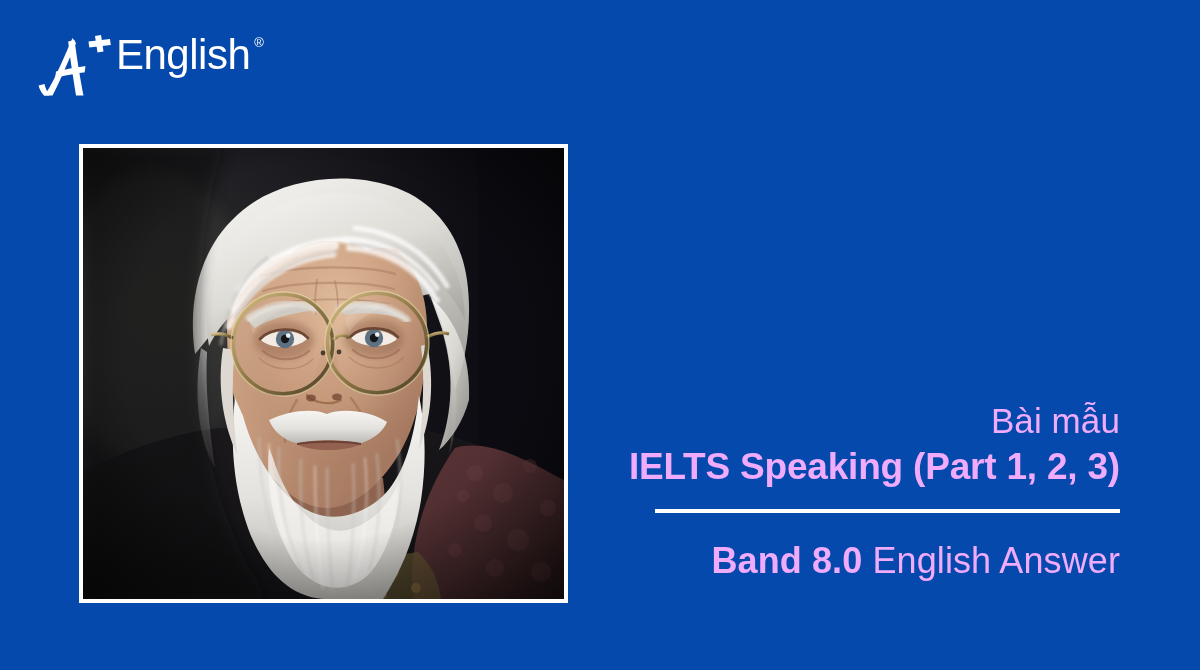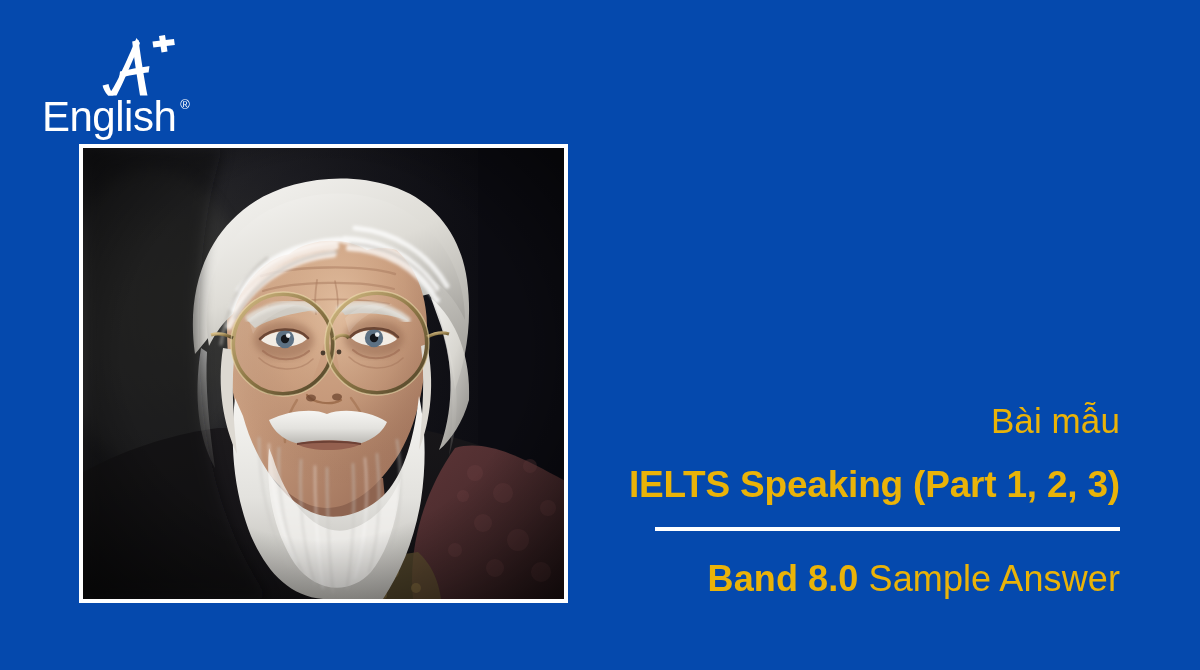--- a/index.html
+++ b/index.html
@@ -24,23 +24,22 @@
     background: #0549AD;
     overflow: hidden;
   }
 
   
   .logo {
     position: absolute;
     left: 38px;
     top: 34px;
     display: flex;
-    align-items: flex-end;
+    align-items: flex-start;
     height: 62px;
-    flex-direction: column;
   }
 
   .logo-mark {
     width: 74px;
     height: 62px;
     display: block;
     flex: 0 0 auto;
   }
 
   .logo-wordmark {
@@ -85,33 +84,33 @@
 
   .portrait svg { display: block; width: 100%; height: 100%; }
 
   
   .headline {
     position: absolute;
     right: 80px;
     top: 400px;
     width: 560px;
     text-align: right;
-    color: #eab308;
+    color: #f0abfc;
   }
 
   .headline-kicker {
     font-size: 35px;
     line-height: 1.22;
     font-weight: 400;
     letter-spacing: 0.1px;
     white-space: nowrap;
   }
 
   .headline-title {
-    margin-top: 20px;
+    margin-top: 2px;
     font-size: 37px;
     line-height: 1.2;
     font-weight: 700;
     letter-spacing: -0.2px;
     white-space: nowrap;
   }
 
   .headline-rule {
     margin: 20px 0 0 auto;
     width: 465px;
@@ -406,16 +405,16 @@
         </radialGradient>
         <rect width="481" height="451" fill="url(#vig)"></rect>
       </svg>
     </div>
   </div>
 
   <div class="headline">
     <div class="headline-kicker">Bài mẫu</div>
     <div class="headline-title">IELTS Speaking (Part 1, 2, 3)</div>
     <hr class="headline-rule">
-    <div class="headline-sub"><span class="band">Band 8.0</span><span> Sample Answer</span></div>
+    <div class="headline-sub"><span class="band">Band 8.0</span><span> English Answer</span></div>
   </div>
 
 </div>
 
 </body></html>

